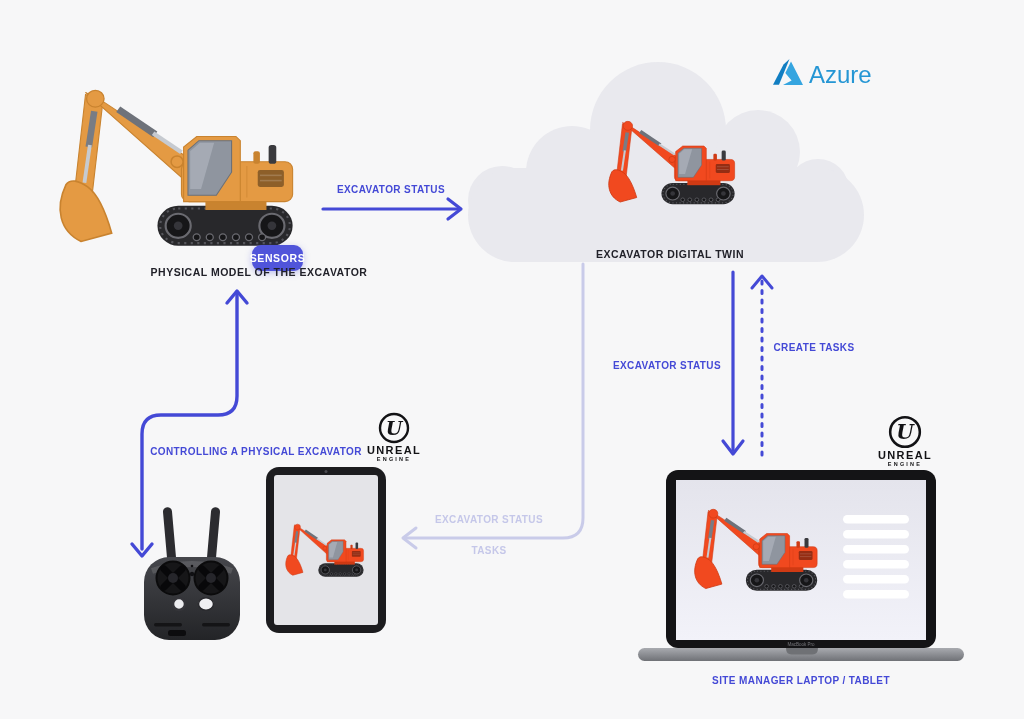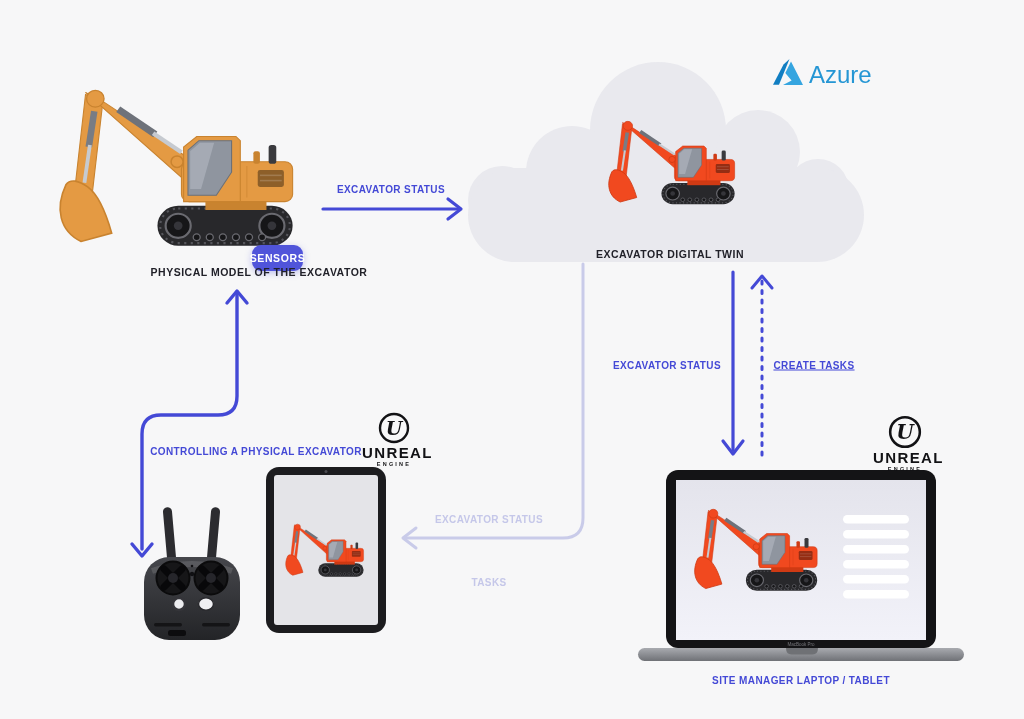--- a/index.html
+++ b/index.html
@@ -18,21 +18,21 @@
   .lbl-dark{color:#212129;font-size:10.5px;letter-spacing:.5px;}
   .lbl-light{color:#c5c7e9;font-size:10px;}
   #sensors-badge{
     position:absolute;left:252px;top:197px;width:51px;height:26px;
     background:#5054da;border-radius:9px;display:flex;align-items:center;justify-content:center;
     color:#ffffff;font-size:10.5px;font-weight:bold;letter-spacing:.6px;
     box-shadow:0 2px 7px rgba(80,84,218,.35);
     margin-top:48px;
   }
   .unreal{position:absolute;width:64px;text-align:center;color:#121215;}
-  .unreal .uword{font-size:15px;font-weight:bold;letter-spacing:1.4px;margin-top:-1px;text-align:center;}
+  .unreal .uword{font-size:11px;font-weight:bold;letter-spacing:1.4px;margin-top:-1px;text-align:center;}
   .unreal .usub{font-size:5.5px;font-weight:bold;letter-spacing:2.2px;margin-top:0px;}
   .uglyph{font-family:"DejaVu Serif", serif;font-style:italic;font-weight:bold;font-size:19px;fill:#121215;}
   .exc-orange{--mA:#e49a43;--mD:#c9832f;}
   .exc-red{--mA:#f1491f;--mD:#cf3a14;}
   .azure-text{font-family:"Liberation Sans",sans-serif;font-size:24px;fill:#2596d4;}
   .brand-text{font-family:"Liberation Sans",sans-serif;font-size:4.5px;fill:#77777c;}
 </style>
 </head>
 <body>
 
@@ -224,24 +224,24 @@
   <div id="sensors-badge">SENSORS</div>
 
   <div class="lbl lbl-blue" style="left:391px;top:189px;">EXCAVATOR STATUS</div>
 
   <div class="lbl lbl-dark" style="left:237px;top:272px;padding-left:44px;">PHYSICAL MODEL OF THE EXCAVATOR</div>
 
   <div class="lbl lbl-dark" style="left:670px;top:222px;margin-top:32px;">EXCAVATOR DIGITAL TWIN</div>
 
   <div class="lbl lbl-blue" style="left:667px;top:365px;">EXCAVATOR STATUS</div>
 
-  <div class="lbl lbl-blue" style="left:814px;top:365px;text-decoration:underline;">CREATE TASKS</div>
+  <div class="lbl lbl-blue" style="left:814px;top:347px;">CREATE TASKS</div>
 
   <div class="lbl lbl-light" style="left:489px;top:519px;">EXCAVATOR STATUS</div>
 
-  <div class="lbl lbl-light" style="left:489px;top:582px;">TASKS</div>
+  <div class="lbl lbl-light" style="left:489px;top:550px;">TASKS</div>
 
   <div class="lbl lbl-blue-lg" style="left:256px;top:451px;">CONTROLLING A PHYSICAL EXCAVATOR</div>
 
 
   <div class="lbl lbl-blue" style="left:801px;top:680px;">SITE MANAGER LAPTOP / TABLET</div>
 
 </div>
 
 </body></html>

